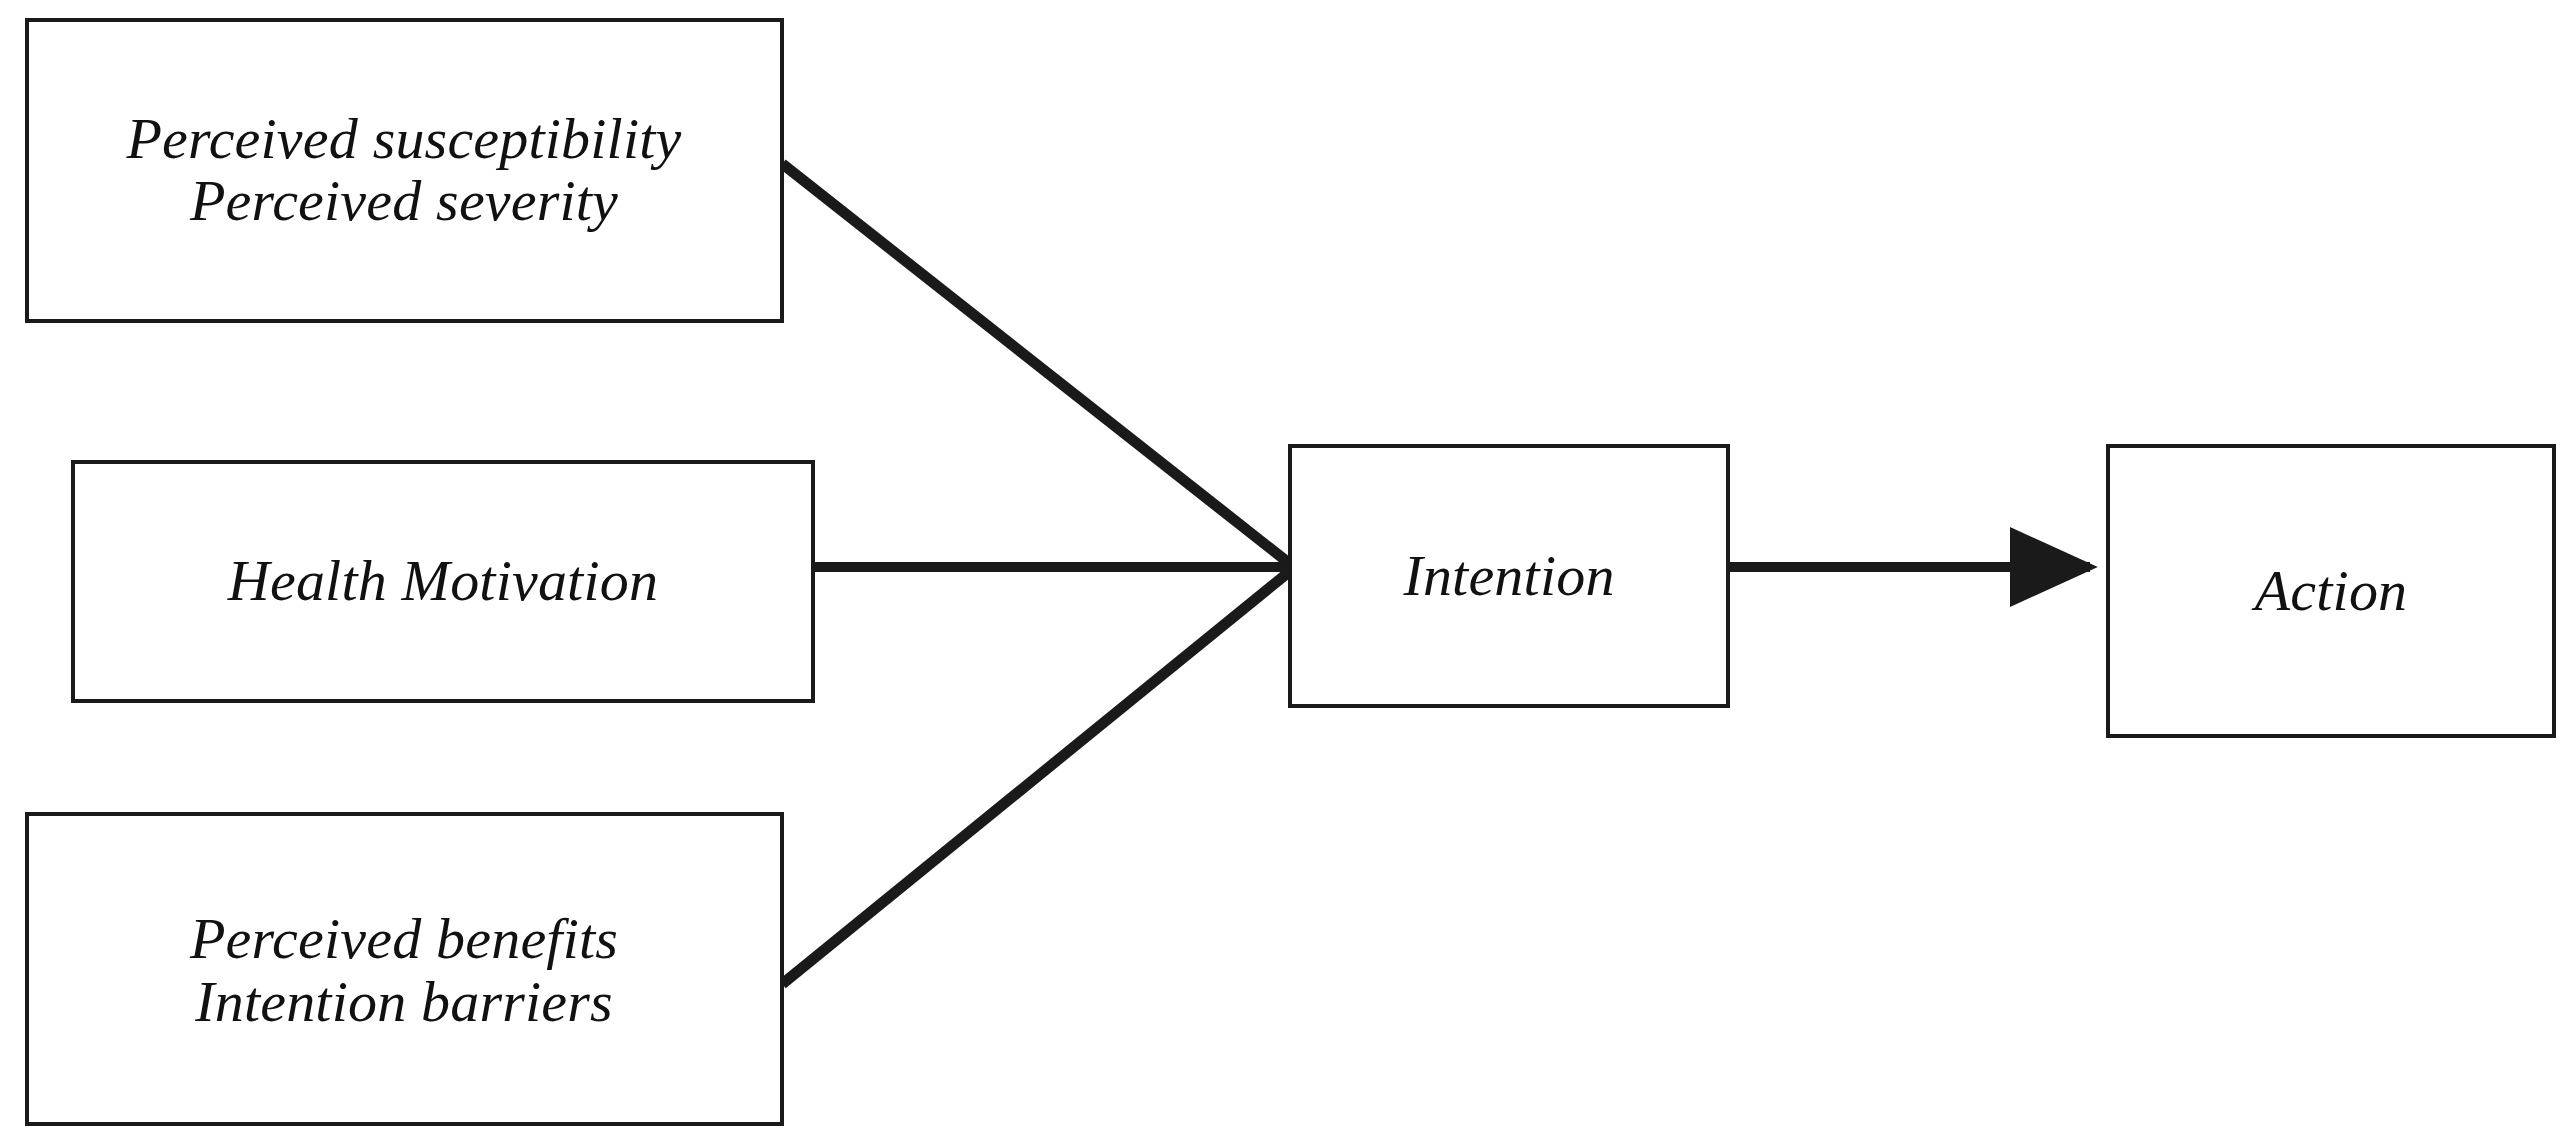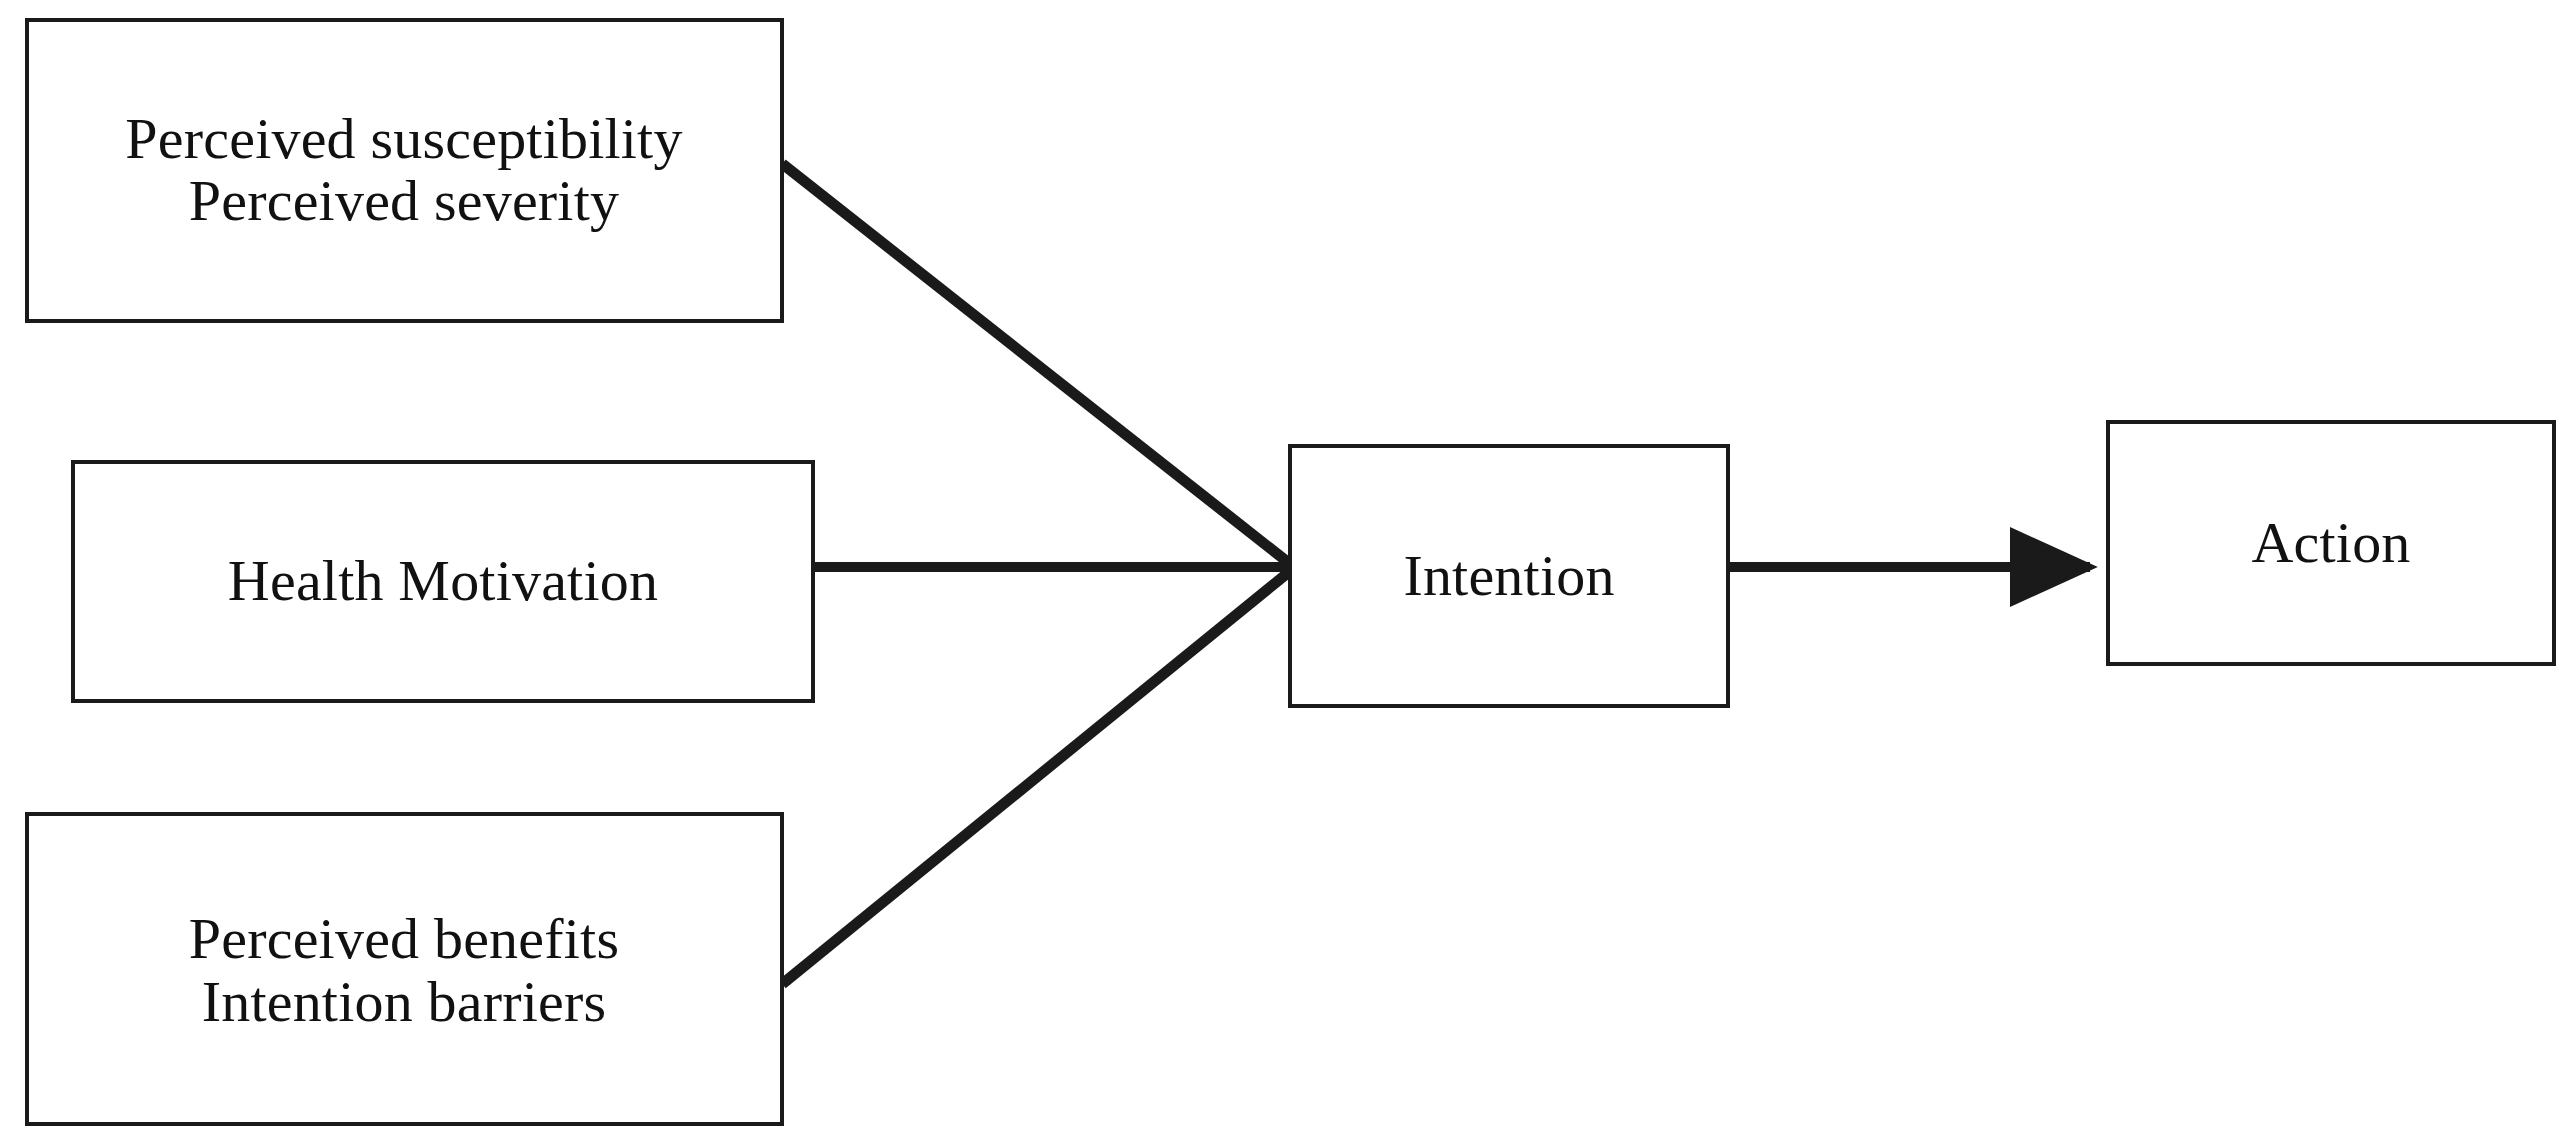--- a/index.html
+++ b/index.html
@@ -8,20 +8,21 @@
     padding: 0;
     background: #ffffff;
   }
   #canvas {
     position: relative;
     width: 2576px;
     height: 1137px;
     background: #ffffff;
     overflow: hidden;
     font-family: "Liberation Serif", "DejaVu Serif", serif;
+    font-style: italic;
   }
   #diagram-svg {
     position: absolute;
     left: 0;
     top: 0;
     width: 2576px;
     height: 1137px;
   }
   .node-box {
     position: absolute;
@@ -55,21 +56,21 @@
   #box-health-motivation {
     left: 71px;  top: 460px;  width: 744px;  height: 243px;
   }
   #box-benefits-barriers {
     left: 24.5px;  top: 812px;  width: 759px;  height: 314px;
   }
   #box-intention {
     left: 1288px; top: 444px; width: 442px; height: 264px;
   }
   #box-action {
-    left: 2106px; top: 420px; width: 450px; height: 246px;
+    left: 2106px; top: 444px; width: 450px; height: 294px;
   }
   #box-benefits-barriers .node-label.line1 { margin-top: 3px; }
 </style>
 </head>
 <body>
 
 <div id="canvas">
 
   <svg id="diagram-svg" viewBox="0 0 2625 1159" xmlns="http://www.w3.org/2000/svg">
     <defs>

